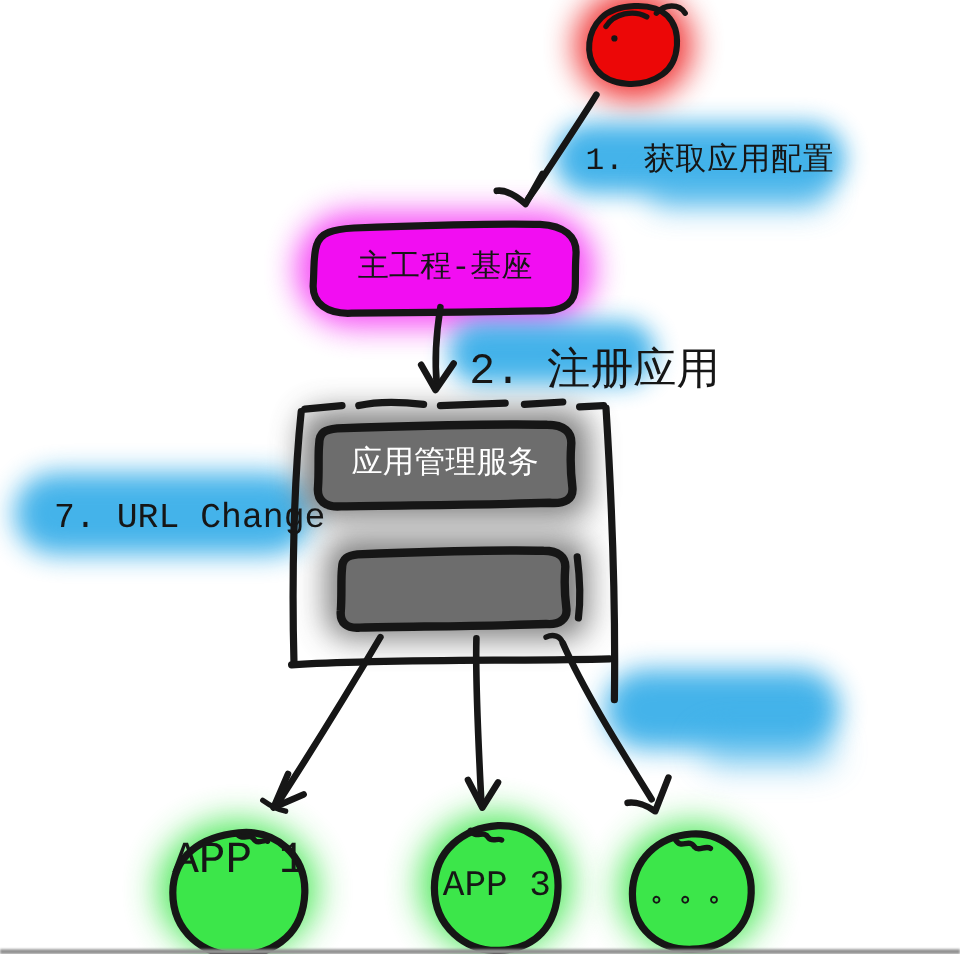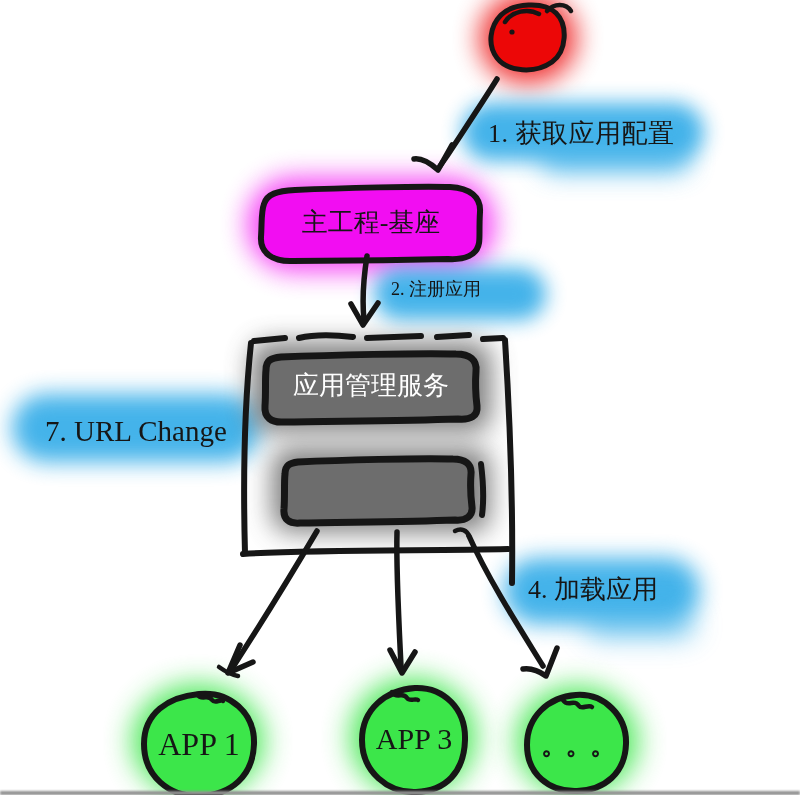--- a/index.html
+++ b/index.html
@@ -1,33 +1,33 @@
 <!DOCTYPE html>
 <html style="--ink: #161616; --red: #ec0707; --magenta: #f20df2; --blue-highlight: #3aafe9; --gray-fill: #6d6d6d; --gray-glow: #5e5e5e; --green: #3ce64a; --bottom-line: #929292;"><head>
 <meta charset="utf-8">
 <style>
   html,body{margin:0;padding:0;background:#ffffff;}
   #stage{position:relative;width:800px;height:795px;overflow:hidden;background:#ffffff;
-         font-family:Liberation Serif, serif;text-align:right;}
+         font-family:Liberation Mono, monospace;text-align:right;}
   .glow{position:absolute;pointer-events:none;}
   .b13{filter:blur(13px);} .b10{filter:blur(10px);} .b11{filter:blur(11px);} .b14{filter:blur(14px);}
   .blue{background:var(--blue-highlight,#3aafe9);}
   svg#ink{position:absolute;left:0;top:0;}
   .lbl{position:absolute;color:var(--ink,#161616);line-height:1;white-space:nowrap;}
   .node-label{position:absolute;display:flex;align-items:center;justify-content:center;
               color:var(--ink,#161616);line-height:1;white-space:nowrap;}
   .white{color:#ffffff;}
   #step1{left:488px;top:121px;font-size:26px;letter-spacing:.5px;}
-  #step2{left:391px;top:280px;font-size:18px;}
+  #step2{left:391px;top:292px;font-size:36px;}
   #step3{left:45px;top:417px;font-size:29px;}
   #step4{left:528px;top:577px;font-size:26px;}
   #main-base-label{left:261px;top:188px;width:220px;height:70px;font-size:26px;font-weight:500;}
   #app-manager-label{left:265px;top:354px;width:212px;height:64px;font-size:26px;font-weight:500;}
   #loader-label{left:290px;top:459px;width:182px;height:58px;font-size:30px;letter-spacing:1px;}
-  #app1-label{left:144px;top:694px;width:110px;height:100px;font-size:32px;}
+  #app1-label{left:144px;top:668px;width:110px;height:100px;font-size:37px;}
   #app2-label{left:362px;top:688px;width:104px;height:102px;font-size:30px;}
   #more-apps-label{left:527px;top:695px;width:100px;height:96px;font-size:20px;
                    letter-spacing:12px;font-weight:600;padding-top:20px;box-sizing:border-box;}
   #ground-line{position:absolute;left:0;top:791px;width:800px;height:4px;
                background:var(--bottom-line,#929292);filter:blur(1px);}
 </style>
 </head>
 <body>
 
 <div id="stage">
@@ -91,21 +91,20 @@
       <path style="fill:var(--green,#3ce64a)" stroke-width="6" d="M 415,688 C 444,687 466,709 465,740 C 464,772 446,791 416,792 C 388,793 362,772 362,740 C 362,709 386,690 415,688 Z"></path>
       <path stroke-width="4.5" d="M 392,692 C 397,700 403,691 407,698 C 410,702 415,698 418,700"></path>
       <path style="fill:var(--green,#3ce64a)" stroke-width="6" d="M 576,695 C 604,693 627,716 626,744 C 625,773 605,790 577,791 C 549,792 527,774 527,745 C 527,717 548,697 576,695 Z"></path>
       <path stroke-width="4.5" d="M 563,700 C 568,708 574,698 579,706 C 582,710 588,704 592,707"></path>
     </g>
   </svg>
 
   <div class="lbl" id="step1">1. 获取应用配置</div>
   <div class="lbl" id="step2">2. 注册应用</div>
   <div class="lbl" id="step3">7. URL Change</div>
-  <div class="lbl" id="step4">4. 加载应用</div>
   <div class="node-label white" id="app-manager-label">应用管理服务</div>
   <div class="node-label" id="main-base-label">主工程-基座</div>
   <div class="node-label" id="app1-label">APP 1</div>
   <div class="node-label" id="app2-label">APP 3</div>
   <div class="node-label" id="more-apps-label">∘∘∘</div>
 
   <div id="ground-line"></div>
 </div>
 
 </body></html>

